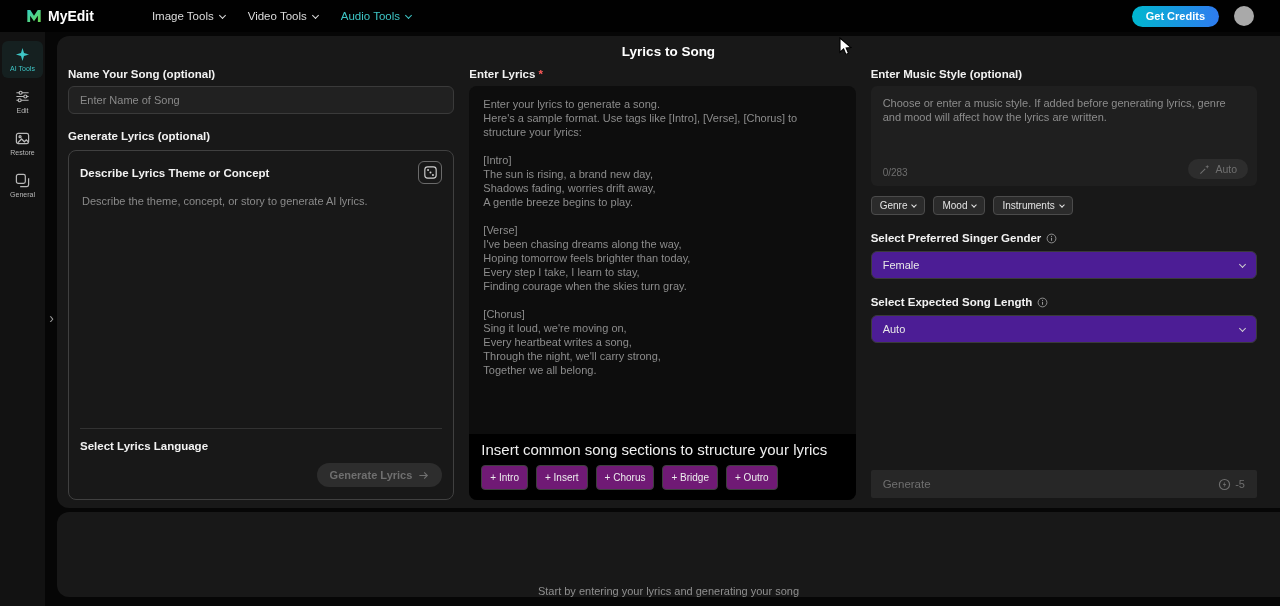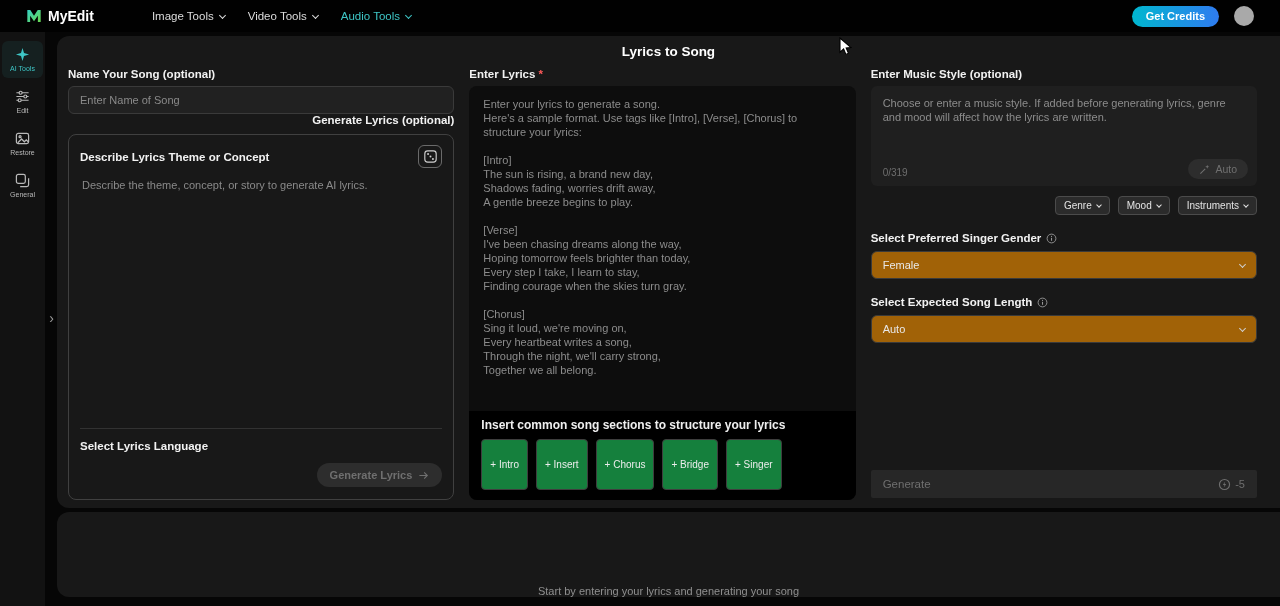--- a/index.html
+++ b/index.html
@@ -28,49 +28,49 @@
   
   .main-panel { position:absolute; left:57px; top:36px; right:0; height:472px; background:#181818; border-radius:12px 0 0 12px; display:flex; flex-direction:column; }
   .panel-title { margin-top:8px; text-align:center; color:#fff; font-size:13.5px; font-weight:bold; }
   .columns { flex:1; min-height:0; display:flex; gap:15px; padding:9px 23px 8px 11px; }
   .col { flex:1; min-width:0; display:flex; flex-direction:column; }
   .field-label { font-size:11.5px; font-weight:bold; color:#f2f2f2; }
 
   
   .name-input { margin-top:6px; height:28px; width:100%; background:#212121; border:1px solid #3a3a3a; border-radius:6px; padding:0 11px; color:#ddd; font-size:11px; font-family:inherit; outline:none; }
   .name-input::placeholder { color:#8a8a8a; }
-  .gl-label { margin-top:0;text-align:right; }
+  .gl-label { margin-top:16px; }
   .theme-card { margin-top:8px; flex:1; min-height:0; border:1px solid #404040; border-radius:8px; padding:10px 11px 12px; display:flex; flex-direction:column; }
   .card-head { display:flex; align-items:center; justify-content:space-between; }
   .card-title { font-size:11.5px; font-weight:bold; color:#f2f2f2; }
   .dice-btn { width:24px; height:23px; background:transparent; border:1px solid #6a6a6a; border-radius:6px; display:flex; align-items:center; justify-content:center; cursor:pointer; }
   .theme-ta { flex:1; min-height:0; margin-top:8px; background:transparent; border:none; border-bottom:1px solid #323232; resize:none; outline:none; color:#ddd; font-size:11px; line-height:14px; font-family:inherit; padding:2px 2px 8px 2px; }
   .theme-ta::placeholder { color:#8a8a8a; }
   .lang-label { margin-top:11px; }
-  .select { margin-top:7px; height:28px; background:#a16207; border:1px solid #3a3a3a; border-radius:6px; display:flex; align-items:center; padding:0 11px; color:#e8e8e8; font-size:11px; cursor:pointer; }
+  .select { margin-top:7px; height:28px; background:#4c1d95; border:1px solid #3a3a3a; border-radius:6px; display:flex; align-items:center; padding:0 11px; color:#e8e8e8; font-size:11px; cursor:pointer; }
   .select .chev { margin-left:auto; color:#cfcfcf; }
   .gl-btn { margin-top:11px; align-self:flex-end; display:flex; align-items:center; gap:6px; background:#2d2d2d; border:none; border-radius:14px; padding:6px 13px; color:#6f6f6f; font-size:11px; font-weight:bold; cursor:default; }
 
   
   .lyrics-label-row { display:flex; gap:3px; }
   .req { color:#ff5a5a; font-size:11.5px; font-weight:bold; }
   .lyrics-box { margin-top:6px; flex:1; min-height:0; background:#0d0d0d; border-radius:8px; overflow:hidden; display:flex; flex-direction:column; cursor:text; }
   .lyrics-ph { flex:1; padding:11px 14px; color:#8c8c8c; font-size:11px; line-height:14px; white-space:pre-line; overflow:hidden; }
   .sections-bar { background:#000; padding:7px 12px 10px; }
-  .sections-hint { color:#efefef; font-size:12px;font-weight:bold; }
+  .sections-hint { color:#efefef; font-size:15px; }
   .chips-row { display:flex; gap:8px; margin-top:7px; }
-  .chip { background:#15803d; border:1px solid #3e3e3e; border-radius:4px; padding:19px 8px; color:#ededed; font-size:10px; cursor:pointer; white-space:nowrap; }
+  .chip { background:#701a75; border:1px solid #3e3e3e; border-radius:4px; padding:6px 8px; color:#ededed; font-size:10px; cursor:pointer; white-space:nowrap; }
 
   
   .style-box { margin-top:6px; height:100px; background:#1f1f1f; border-radius:6px; position:relative; overflow:hidden; cursor:text; }
   .style-ta { width:100%; height:62px; background:transparent; border:none; resize:none; outline:none; padding:10px 12px 0; color:#ddd; font-size:11px; line-height:14px; font-family:inherit; }
   .style-ta::placeholder { color:#8c8c8c; }
   .counter { position:absolute; left:12px; bottom:8px; font-size:10px; color:#6e6e6e; }
   .auto-btn { position:absolute; right:9px; bottom:7px; display:flex; align-items:center; gap:5px; background:#2d2d2d; border:none; border-radius:12px; padding:4px 11px; color:#707070; font-size:10.5px; cursor:default; }
-  .music-chips { display:flex; gap:8px; margin-top:10px;justify-content:flex-end; }
+  .music-chips { display:flex; gap:8px; margin-top:10px; }
   .mchip { display:flex; align-items:center; gap:5px; background:#2b2b2b; border:1px solid #4b4b4b; border-radius:4px; padding:3px 8px; color:#e3e3e3; font-size:10px; cursor:pointer; }
   .mchip .chev { width:4px; height:4px; }
   .sel-label { margin-top:17px; display:flex; align-items:center; gap:5px; font-size:11.5px; font-weight:bold; color:#f2f2f2; }
   .gen-btn { margin-top:auto; margin-bottom:2px; width:100%; height:28px; background:#272727; border:none; border-radius:2px; display:flex; align-items:center; padding:0 12px; color:#6f6f6f; font-size:11.5px; cursor:default; }
   .gen-cost { margin-left:auto; display:flex; align-items:center; gap:4px; font-size:11px; color:#6f6f6f; }
 
   
   .footer-panel { position:absolute; left:57px; top:512px; right:0; height:85px; background:#181818; border-radius:12px 0 0 12px; display:flex; align-items:flex-end; justify-content:center; }
   .footer-hint { color:#8f8f8f; font-size:11px; }
 
@@ -209,31 +209,31 @@
 Every heartbeat writes a song,
 Through the night, we'll carry strong,
 Together we all belong.</div>
         <div class="sections-bar">
           <div class="sections-hint">Insert common song sections to structure your lyrics</div>
           <div class="chips-row">
             <button class="chip">+ Intro</button>
             <button class="chip">+ Insert</button>
             <button class="chip">+ Chorus</button>
             <button class="chip">+ Bridge</button>
-            <button class="chip">+ Singer</button>
+            <button class="chip">+ Outro</button>
           </div>
         </div>
       </div>
     </div>
 
     <div class="col">
       <div class="field-label">Enter Music Style (optional)</div>
       <div class="style-box">
         <textarea class="style-ta" placeholder="Choose or enter a music style. If added before generating lyrics, genre and mood will affect how the lyrics are written." style=""></textarea>
-        <div class="counter">0/319</div>
+        <div class="counter">0/283</div>
         <button class="auto-btn">
           <svg width="11" height="11" viewBox="0 0 16 16">
             <path d="M2 14 L9 7" stroke="#707070" stroke-width="1.5" fill="none"></path>
             <path d="M12 1 l.8 2.2 L15 4 l-2.2 .8 L12 7 l-.8 -2.2 L9 4 l2.2 -.8 Z" fill="#707070"></path>
           </svg>
           <span>Auto</span>
         </button>
       </div>
 
       <div class="music-chips">

